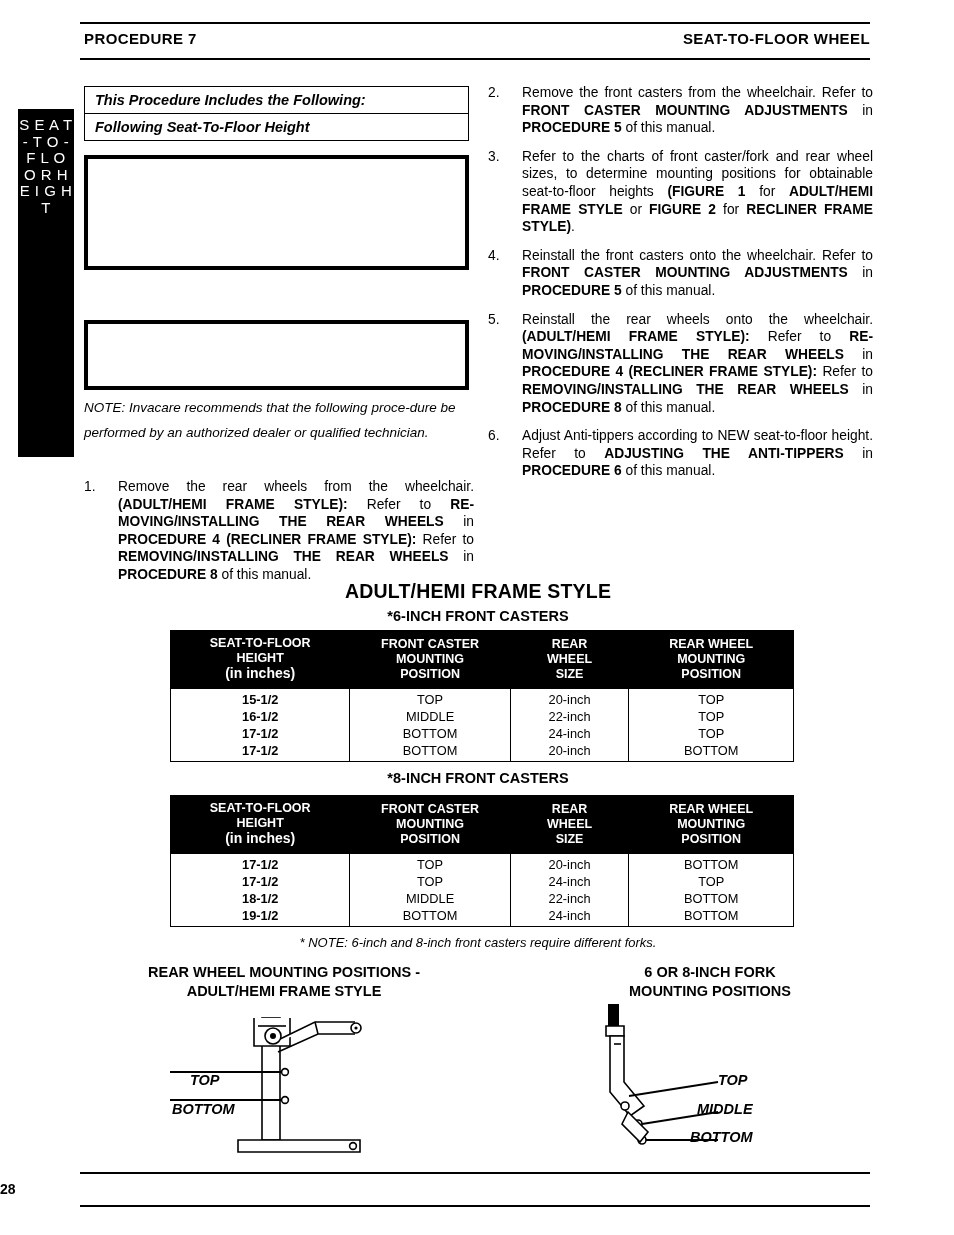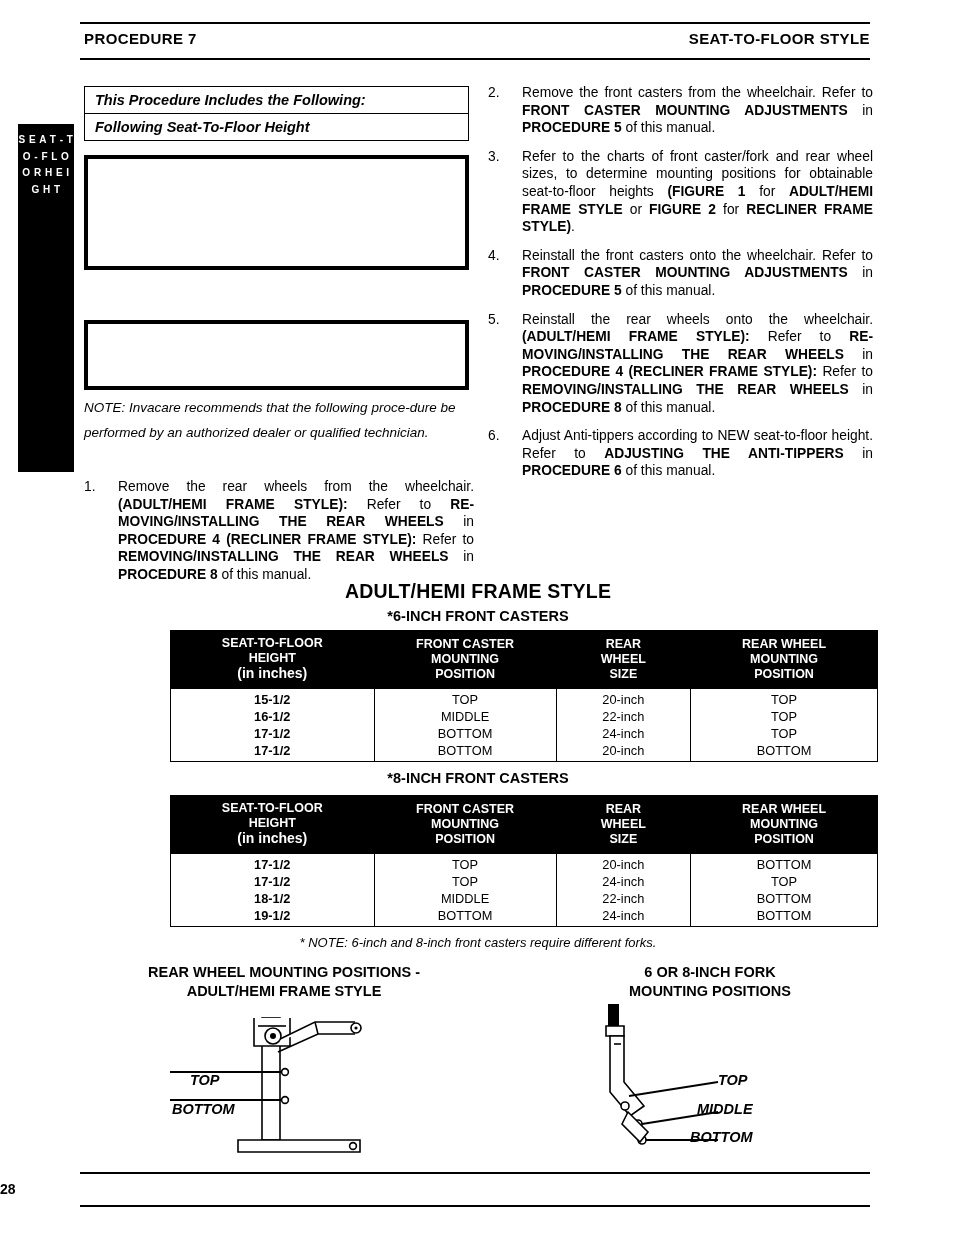--- a/index.html
+++ b/index.html
@@ -39,26 +39,26 @@
   }
   .header-right {
     position: absolute;
     right: 84px; top: 30px;
     font-size: 15px; font-weight: bold;
     letter-spacing: 0.4px;
   }
   
   .side-tab {
     position: absolute;
-    left: 18px; top: 124px;
+    left: 18px; top: 109px;
     width: 56px; height: 348px;
     background: #000;
     color: #fff;
-    font-size: 10px;
-    font-weight: bold;
+    font-size: 15px;
+    font-weight: normal;
     letter-spacing: 0.5px;
     line-height: 16.5px;
     text-align: center;
     padding-top: 8px;
     box-sizing: border-box;
   }
   
   .proc-box {
     position: absolute;
     left: 84px; top: 86px;
@@ -138,21 +138,21 @@
     text-align: center;
     font-size: 14.5px;
     font-weight: bold;
   }
   .fig-sub-1 { top: 608px; }
   .fig-sub-2 { top: 770px; }
   
   table.spec {
     position: absolute;
     border-collapse: collapse;
-    width: 708px;
+    width: 624px;
     left: 170px;
     table-layout: fixed;
   }
   table.spec.t1 { top: 630px; }
   table.spec.t2 { top: 795px; }
   table.spec th {
     background: #000;
     color: #fff;
     font-size: 12.5px;
     font-weight: bold;
@@ -222,21 +222,21 @@
   }
   .svgbox { position: absolute; }
 </style>
 </head>
 <body>
 
 <div class="page">
 
   <div class="header-rule-top"></div>
   <div class="header-left">PROCEDURE 7</div>
-  <div class="header-right">SEAT-TO-FLOOR STYLE</div>
+  <div class="header-right">SEAT-TO-FLOOR WHEEL</div>
   <div class="header-rule-bottom"></div>
 
   <div class="side-tab">S E A T - T O - F L O O R    H E I G H T</div>
 
   <div class="proc-box">
     <div class="row1">This Procedure Includes the Following:</div>
     <div class="row2">Following Seat-To-Floor Height</div>
   </div>
 
   <div class="warn-box warn-box-1"></div>

